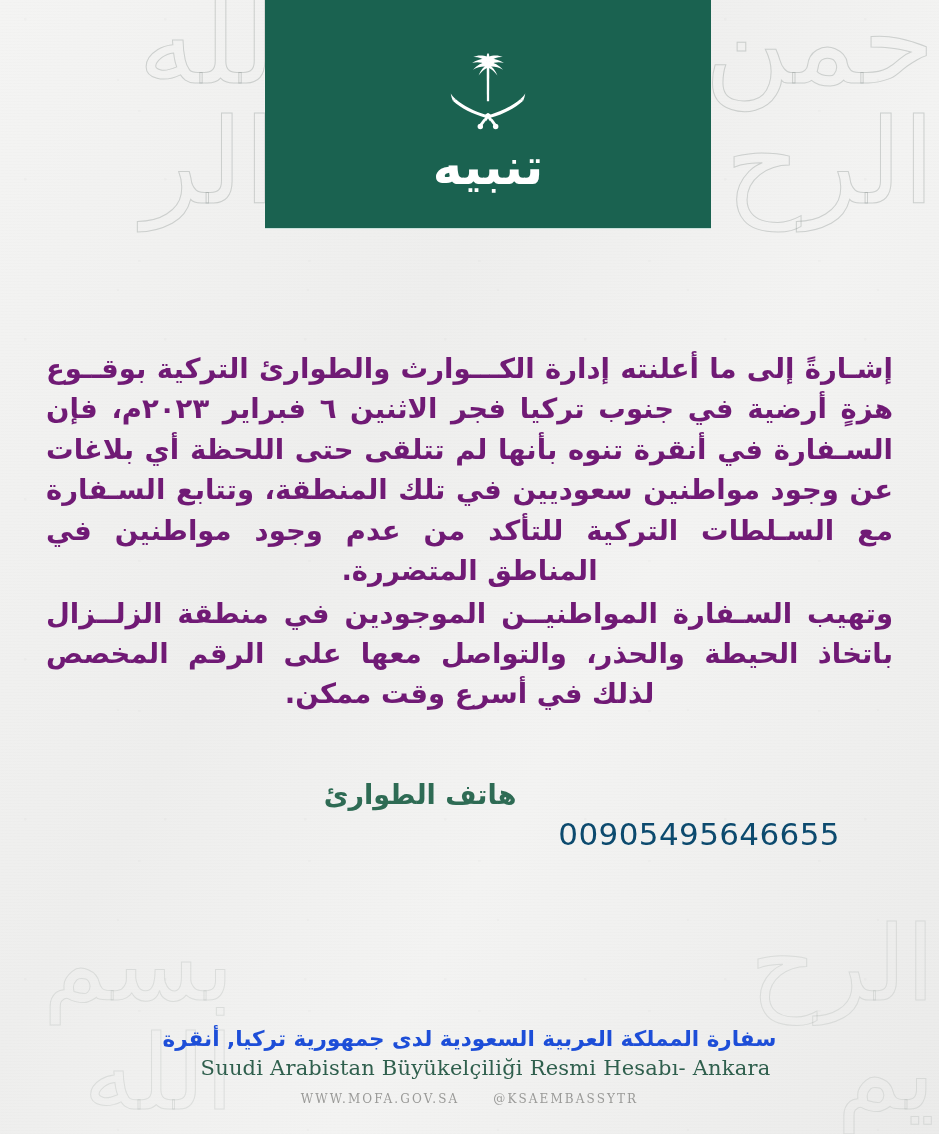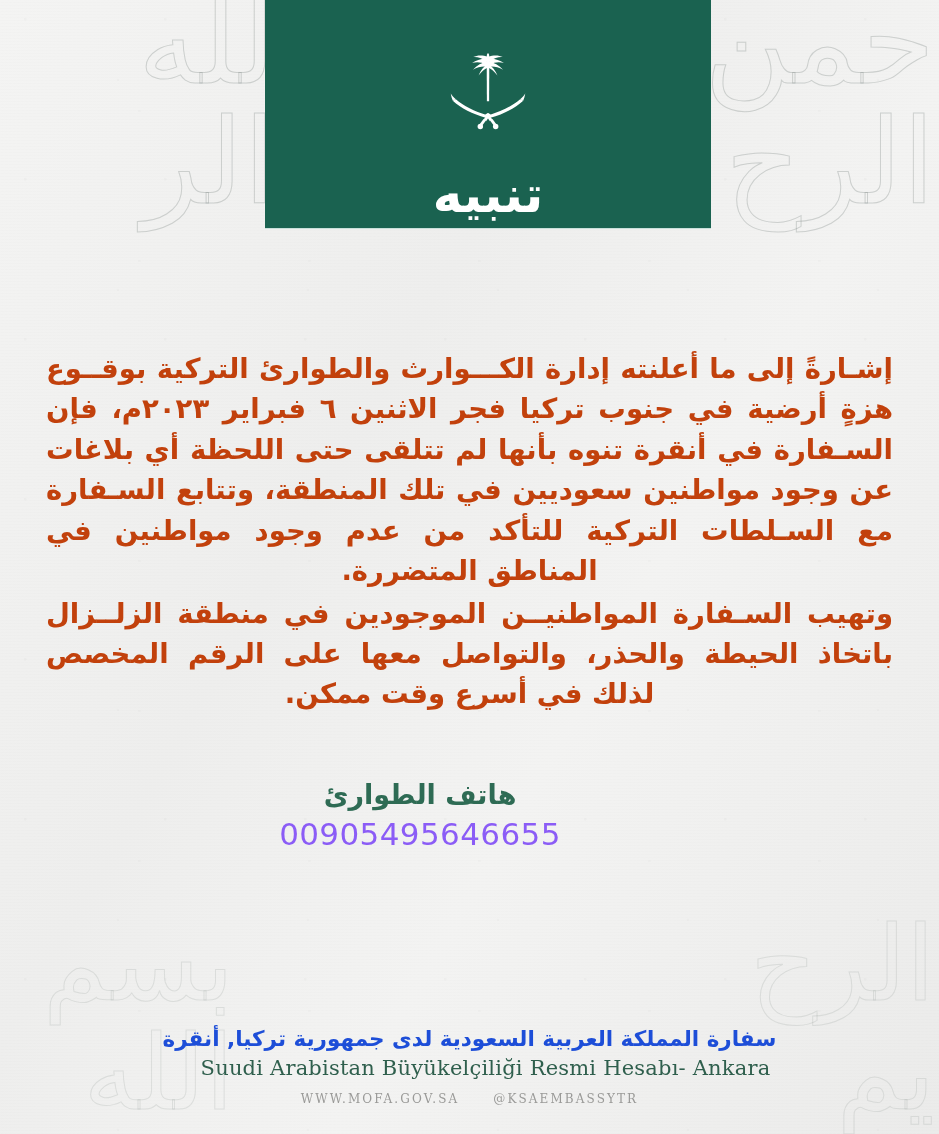--- a/index.html
+++ b/index.html
@@ -91,21 +91,20 @@
     left: 265px;
     top: 0;
     width: 446px;
     height: 228px;
     background: #1a6250;
     box-shadow: 0 1px 0 0 rgba(180,215,207,0.65);
     display: flex;
     flex-direction: column;
     align-items: center;
     justify-content: flex-start;
-    gap: 28px;
   }
   .emblem {
     margin-top: 42px;
     width: 96px;
     height: 96px;
     display: block;
   }
   .banner-title {
     margin-top: 4px;
     color: #ffffff;
@@ -120,21 +119,21 @@
 
   
   .body-copy {
     position: absolute;
     top: 348px;
     left: 46px;
     width: 847px;
     direction: rtl;
     text-align: justify;
     text-align-last: center;
-    color: #c2410c;
+    color: #701a75;
     font-size: 27.5px;
     line-height: 1.47;
     font-weight: 600;
     font-family: "DejaVu Sans", "Liberation Sans", sans-serif;
   }
   .body-copy p { margin: 0 0 2px 0; }
   .body-copy p.second { margin-top: 2px; }
 
   
   .emergency {
@@ -147,26 +146,27 @@
   }
   .emergency-label {
     color: #2e6b54;
     font-size: 27px;
     font-weight: 700;
     line-height: 1.25;
     font-family: "DejaVu Sans", "Liberation Sans", sans-serif;
   }
   .emergency-number {
     margin-top: 4px;
-    color: #8b5cf6;
+    color: #0c4a6e;
     font-size: 31px;
     font-weight: 400;
     letter-spacing: 0.4px;
     direction: ltr;
     font-family: "DejaVu Sans", "Liberation Sans", sans-serif;
+    text-align: right;
   }
 
   
   .footer {
     position: absolute;
     bottom: 28px;
     left: 0;
     width: 939px;
     text-align: center;
   }

